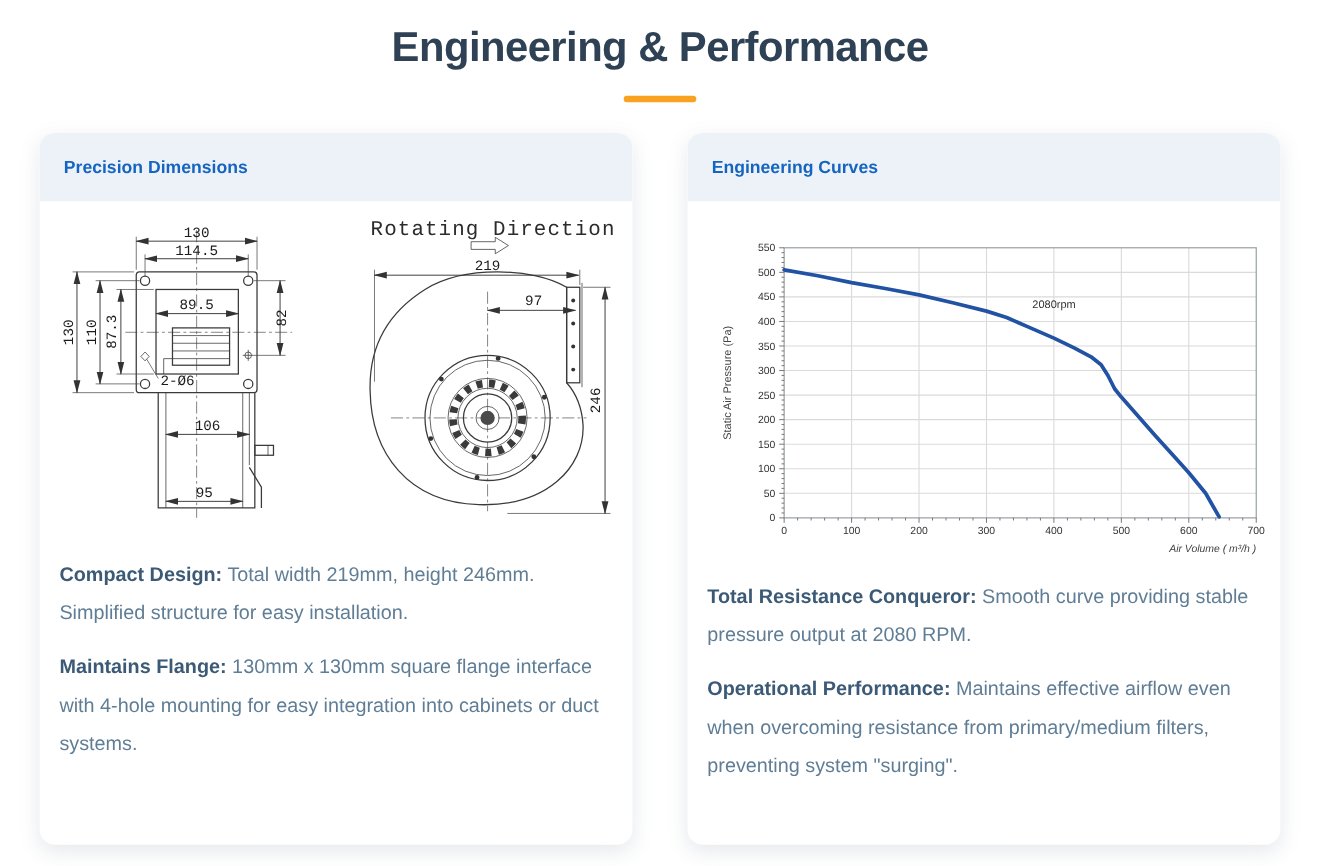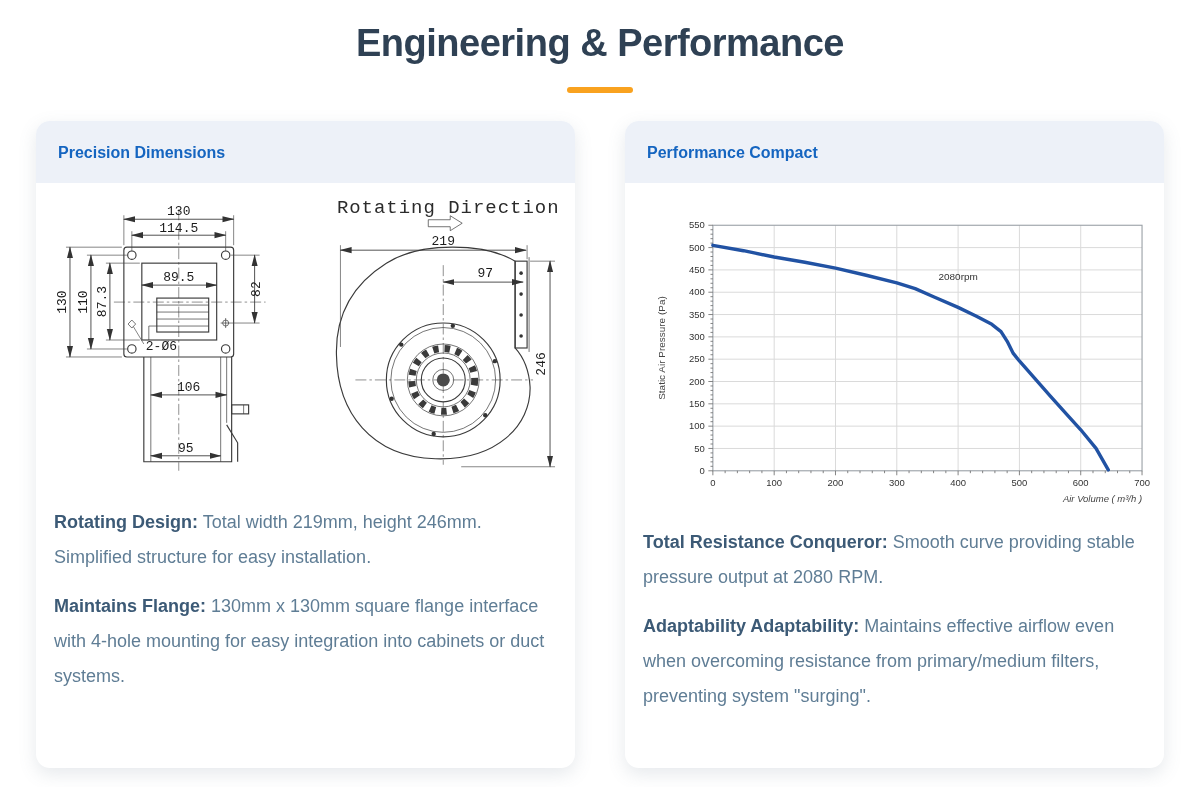--- a/index.html
+++ b/index.html
@@ -203,28 +203,28 @@
             <text class="dim" x="432" y="82" text-anchor="middle">97</text>
 
             <line class="ext" x1="477" y1="66" x2="502" y2="66"></line>
             <line class="ext" x1="408" y1="272" x2="502" y2="272"></line>
             <line class="dl" x1="497" y1="66" x2="497" y2="272" marker-start="url(#arr)" marker-end="url(#arr)"></line>
             <text class="dim" x="492" y="169" text-anchor="middle" transform="rotate(-90 492 169)">246</text>
           </g>
         </svg>
         </div>
 
-        <p class="para"><strong>Rotating Design:</strong><span> Total width 219mm, height 246mm. Simplified structure for easy installation.</span></p>
+        <p class="para"><strong>Compact Design:</strong><span> Total width 219mm, height 246mm. Simplified structure for easy installation.</span></p>
         <p class="para"><strong>Maintains Flange:</strong><span> 130mm x 130mm square flange interface with 4-hole mounting for easy integration into cabinets or duct systems.</span></p>
       </div>
     </section>
 
     <section class="card">
       <header class="card-header">
-        <h2>Performance Compact</h2>
+        <h2>Engineering Curves</h2>
       </header>
       <div class="card-body">
 
         <div class="chart-wrap">
           <svg id="chart-svg" viewBox="0 0 520 302" width="519" height="302">
               <line x1="131.42857142857142" y1="16" x2="131.42857142857142" y2="262" class="grid"></line>
               <line x1="192.85714285714283" y1="16" x2="192.85714285714283" y2="262" class="grid"></line>
               <line x1="254.28571428571428" y1="16" x2="254.28571428571428" y2="262" class="grid"></line>
               <line x1="315.71428571428567" y1="16" x2="315.71428571428567" y2="262" class="grid"></line>
               <line x1="377.14285714285717" y1="16" x2="377.14285714285717" y2="262" class="grid"></line>
@@ -353,18 +353,18 @@
               <text x="62" y="41.56363636363638" class="tlab" text-anchor="end">500</text>
               <text x="62" y="19.2" class="tlab" text-anchor="end">550</text>
               <polyline points="70.0,36.1 100.7,41.5 131.4,47.8 162.1,53.1 192.9,58.9 223.6,66.1 254.3,73.7 272.7,79.5 291.1,87.6 315.7,98.3 334.1,107.2 349.5,115.3 358.7,122.5 364.9,132.3 371.0,144.4 377.1,152.0 392.5,169.4 407.9,186.9 423.2,203.9 438.6,220.9 453.9,239.6 466.2,261.1" fill="none" stroke="#2152A3" stroke-width="3.4" stroke-linejoin="round" stroke-linecap="round"></polyline>
               <text x="296.0571428571428" y="70.56727272727272" class="slab">2080rpm</text>
               <text x="22" y="139" class="atitle" text-anchor="middle" transform="rotate(-90 22 139)">Static Air Pressure  (Pa)</text>
               <text x="500" y="293" class="atitle-x" text-anchor="end">Air Volume ( m³/h )</text>
             </svg>
         </div>
 
         <p class="para"><strong>Total Resistance Conqueror:</strong><span> Smooth curve providing stable pressure output at 2080 RPM.</span></p>
-        <p class="para"><strong>Adaptability Adaptability:</strong><span> Maintains effective airflow even when overcoming resistance from primary/medium filters, preventing system "surging".</span></p>
+        <p class="para"><strong>Operational Performance:</strong><span> Maintains effective airflow even when overcoming resistance from primary/medium filters, preventing system "surging".</span></p>
       </div>
     </section>
 
   </div>
 </main>
 
 </body></html>

